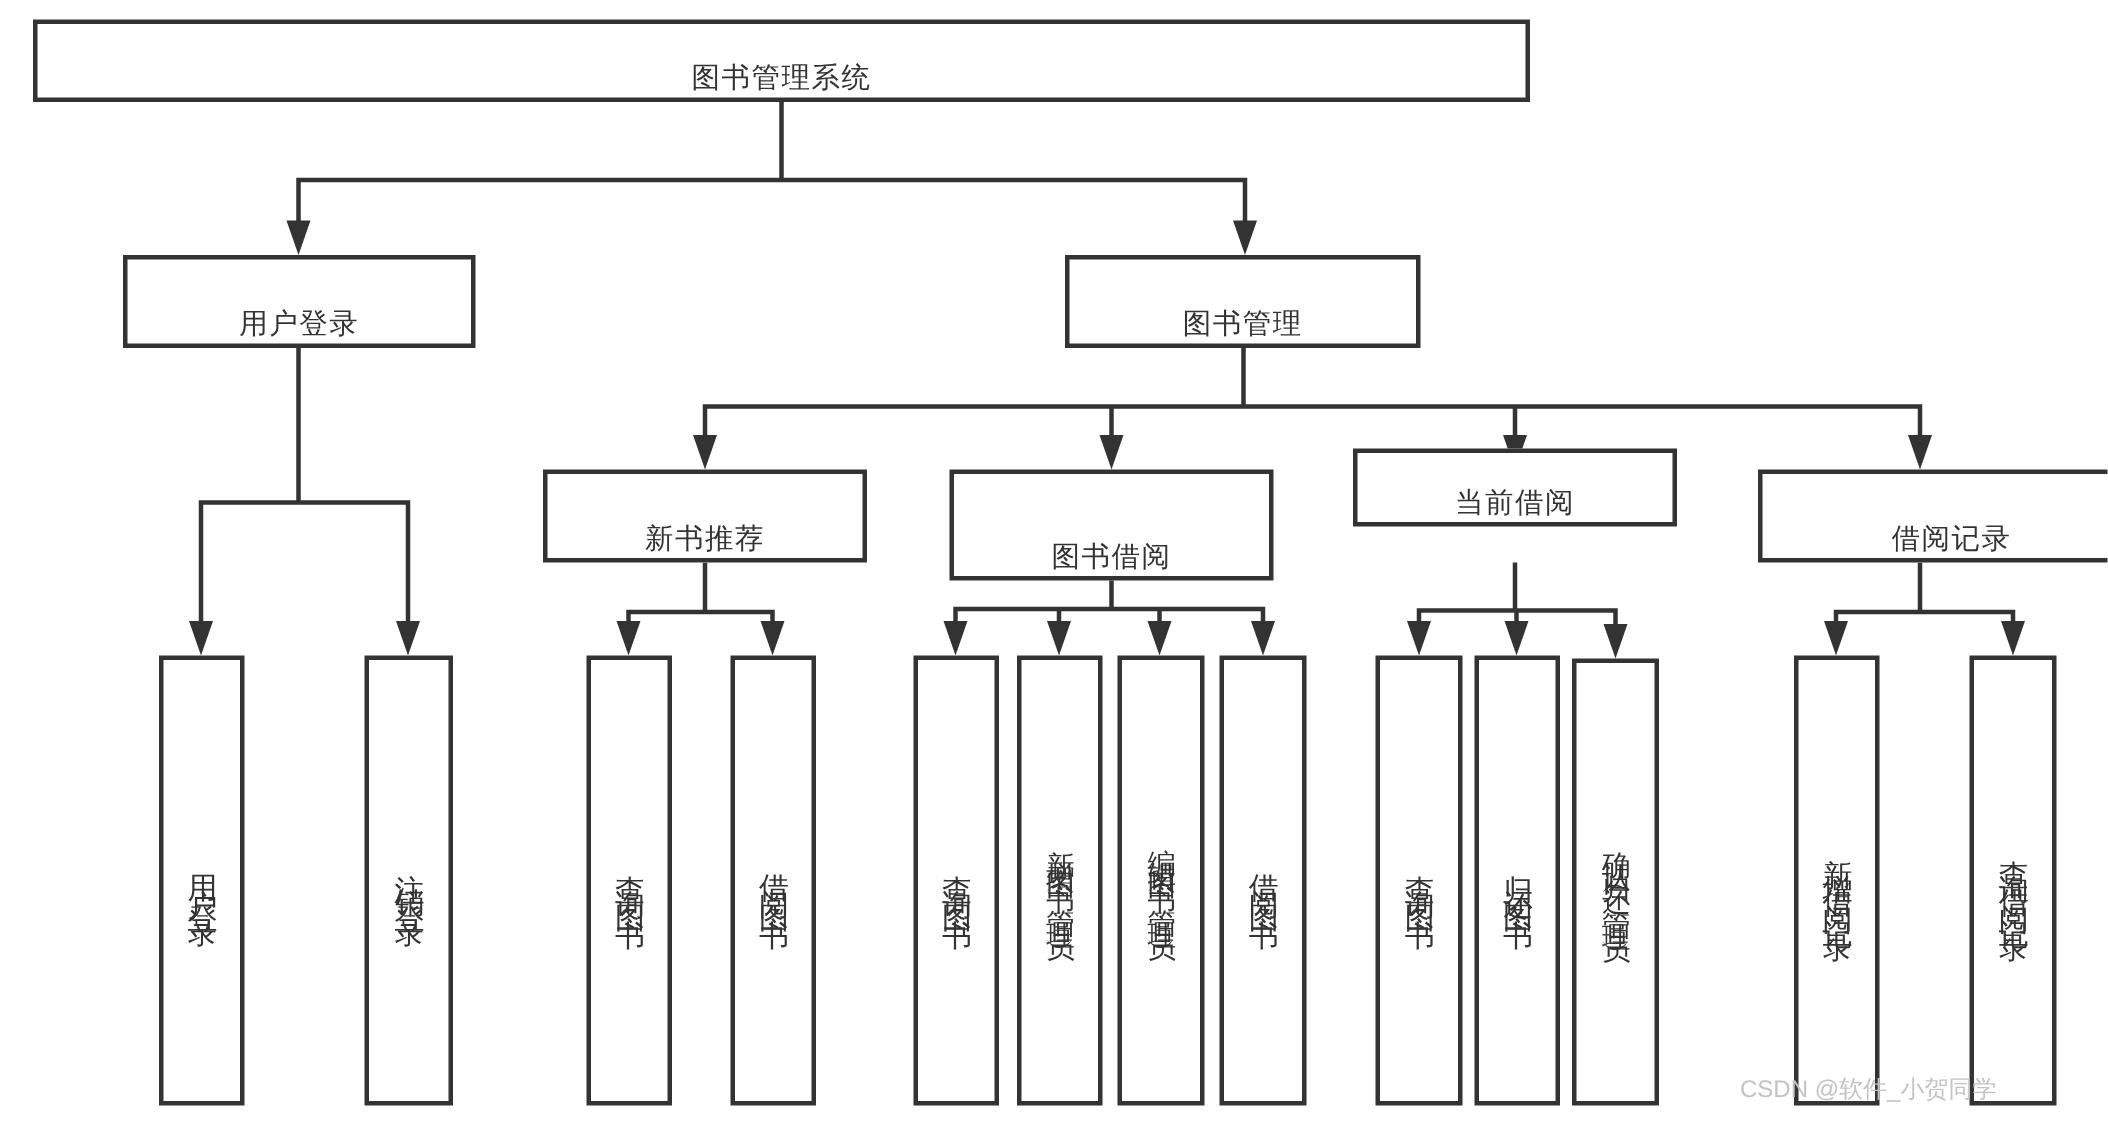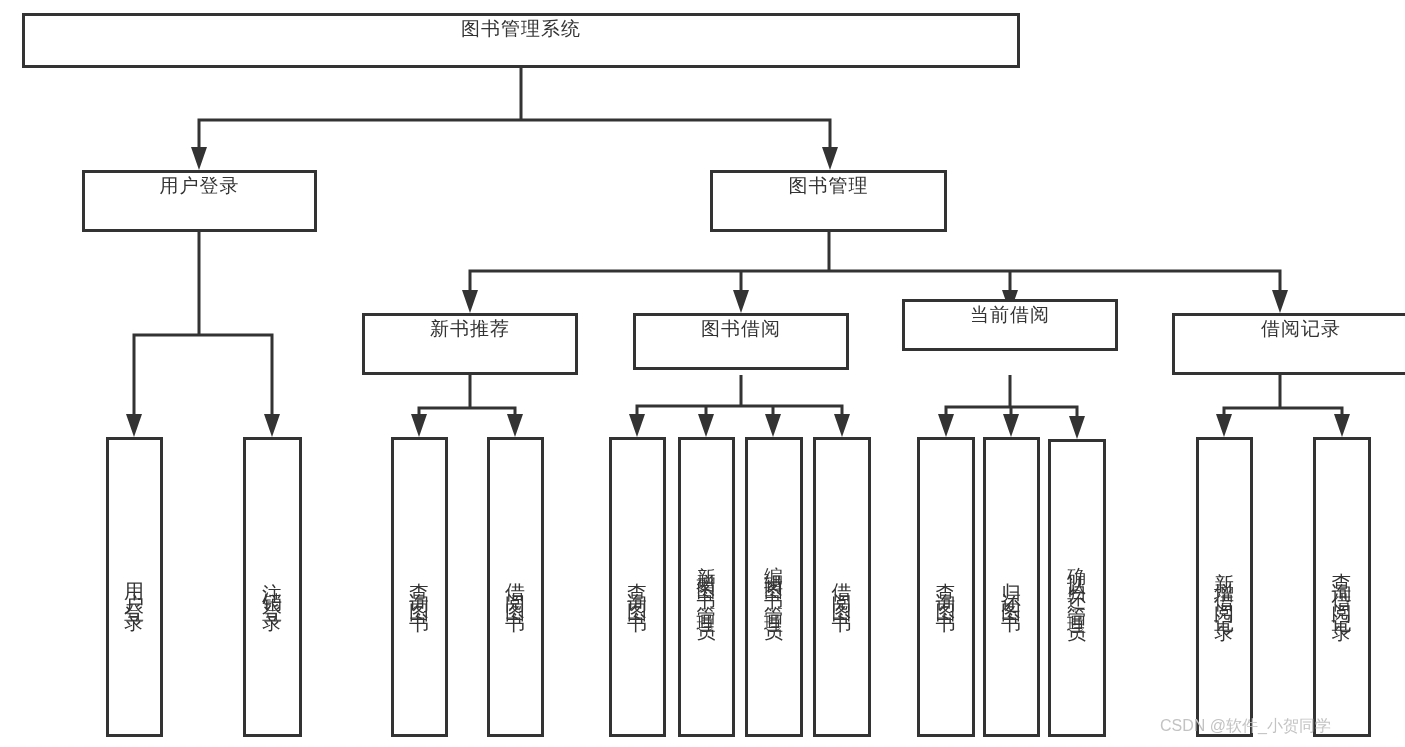--- a/index.html
+++ b/index.html
@@ -6,21 +6,21 @@
   body{
     width:1405px;height:747px;position:relative;overflow:hidden;
     background:#ffffff;
     font-family:"Liberation Sans","DejaVu Sans",sans-serif;
   }
   #canvas{position:absolute;left:0;top:0;width:1405px;height:747px;}
   svg.wires{position:absolute;left:0;top:0;z-index:1;}
   .hnode{
     position:absolute;z-index:2;box-sizing:border-box;
     border:3px solid #333333;background:#ffffff;
-    display:flex;align-items:flex-start;justify-content:center;
+    display:flex;align-items:flex-end;justify-content:center;
     font-size:19px;color:#333333;letter-spacing:1px;
   }
   .vnode{
     position:absolute;z-index:2;box-sizing:border-box;
     border:3px solid #333333;background:#ffffff;
     display:flex;align-items:center;justify-content:center;
   }
   .vnode .vtext{
     writing-mode:vertical-rl;text-orientation:mixed;
     font-size:20px;color:#333333;line-height:1;
@@ -84,21 +84,21 @@
   <div class="hnode" style="left:82px;top:170px;width:235px;height:62px;">
     <span>用户登录</span>
   </div>
   <div class="hnode" style="left:362px;top:313px;width:216px;height:62px;">
     <span>新书推荐</span>
   </div>
 
   <div class="hnode" style="left:710px;top:170px;width:237px;height:62px;">
     <span>图书管理</span>
   </div>
-  <div class="hnode" style="left:633px;top:313px;width:216px;height:57px;">
+  <div class="hnode" style="left:633px;top:313px;width:216px;height:74px;">
     <span>图书借阅</span>
   </div>
   <div class="hnode" style="left:902px;top:299px;width:216px;height:52px;font-family:Liberation Serif, serif;">
     <span>当前借阅</span>
   </div>
   <div class="hnode" style="left:1172px;top:313px;width:258px;height:62px;">
     <span>借阅记录</span>
   </div>
 
   <div class="vnode" style="left:106px;top:437px;width:57px;height:300px;">

